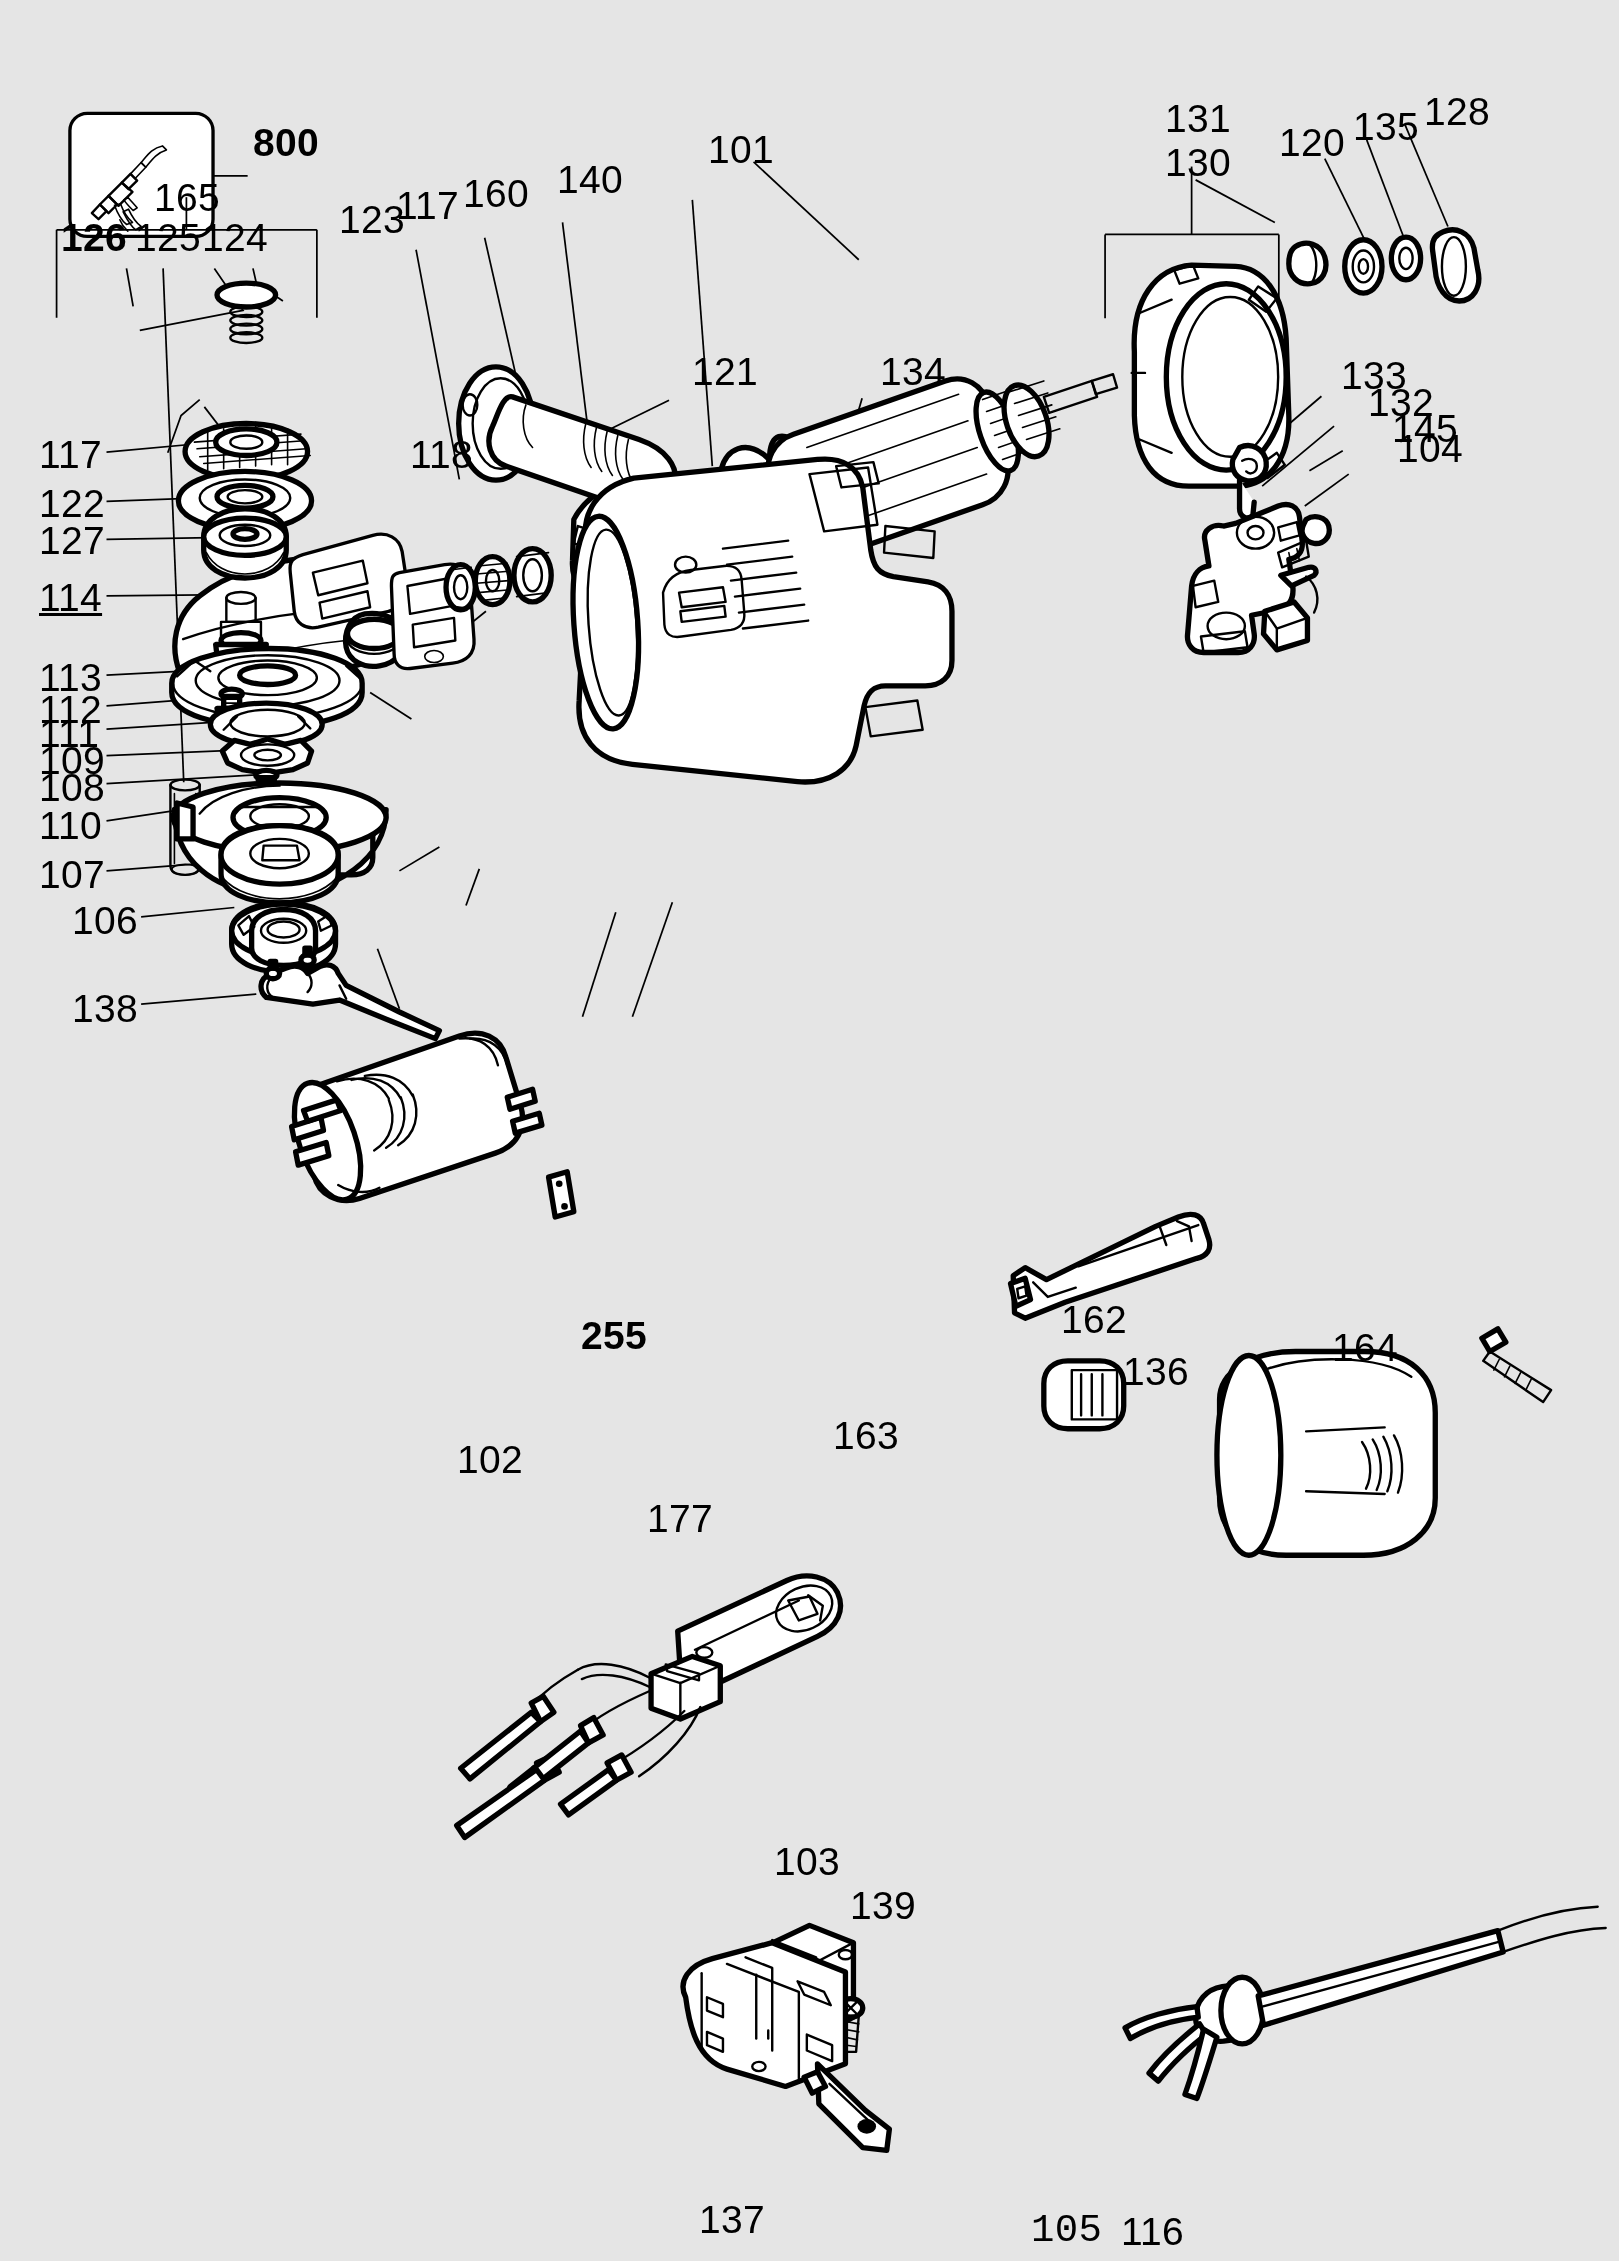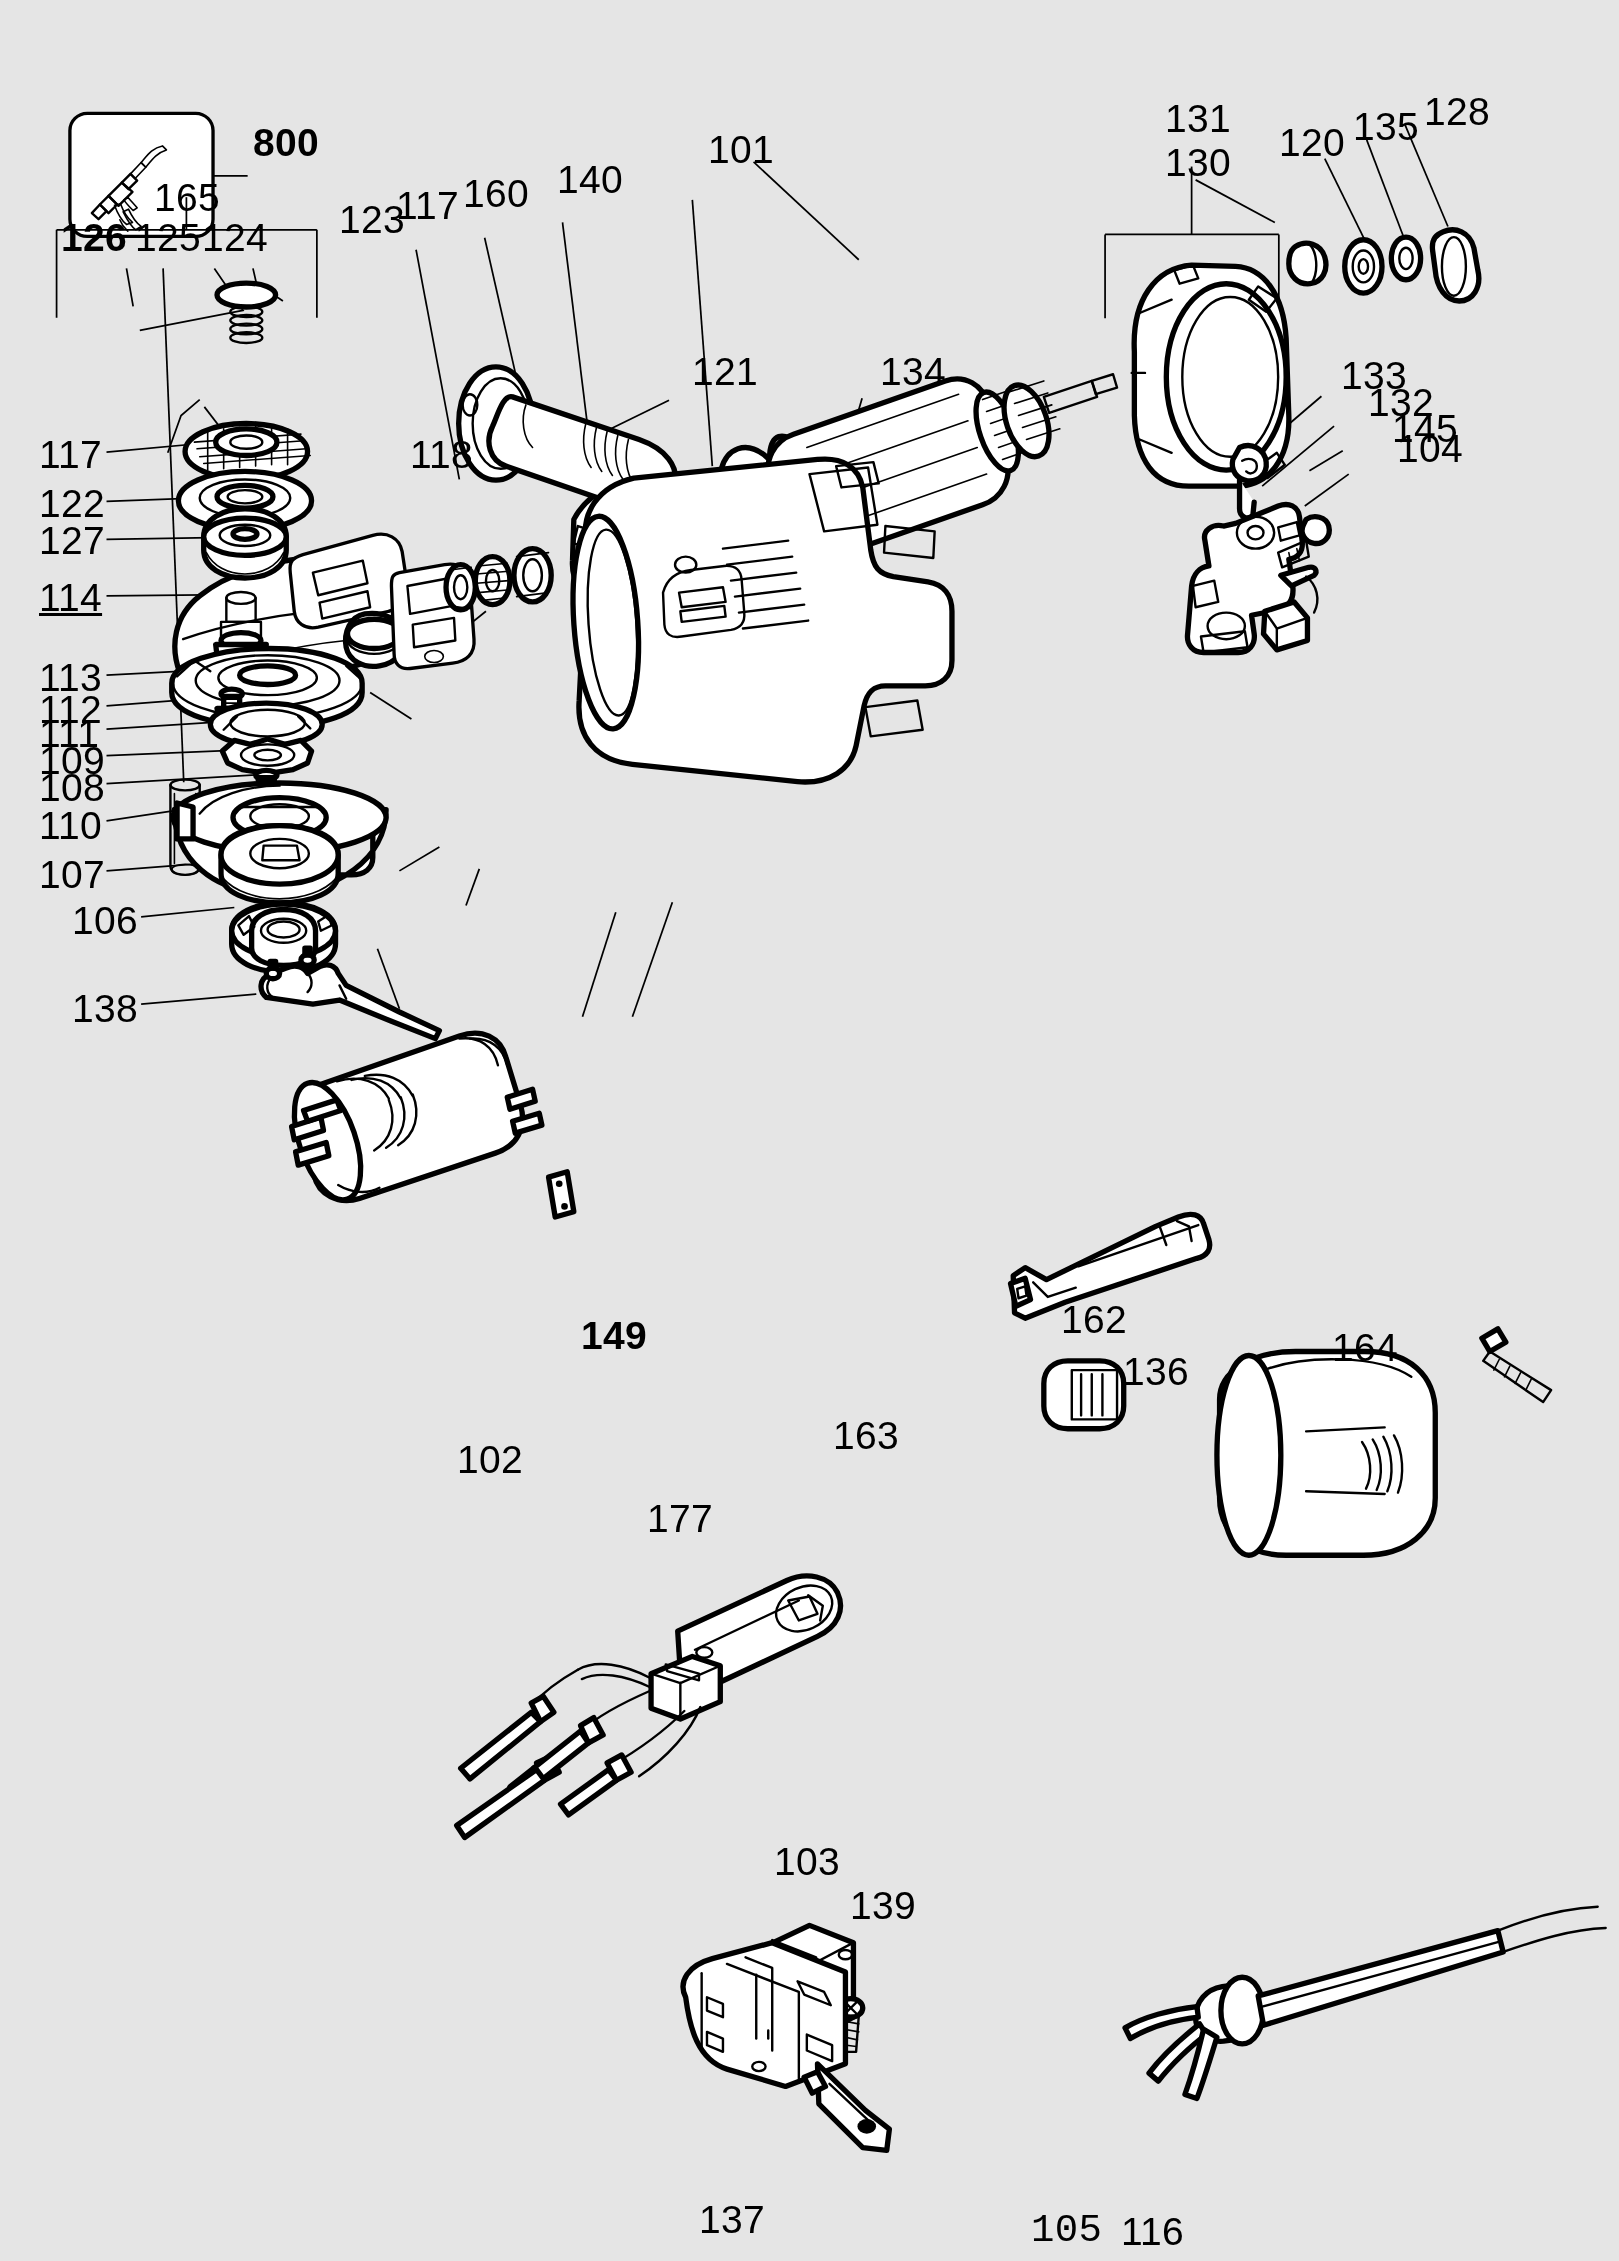--- a/index.html
+++ b/index.html
@@ -796,21 +796,21 @@
   <div class="callout" style="left:1368px; top:383px;">132</div>
   <div class="callout" style="left:1392px; top:409px;">145</div>
   <div class="callout" style="left:1397px; top:429px;">104</div>
 
   <div class="callout" style="left:39px; top:435px;">117</div>
   <div class="callout" style="left:410px; top:435px;">118</div>
   <div class="callout" style="left:39px; top:484px;">122</div>
   <div class="callout" style="left:39px; top:521px;">127</div>
   <div class="callout" style="left:1061px; top:1300px;">162</div>
   <div class="callout" style="left:39px; top:578px;text-decoration:underline;">114</div>
-  <div class="callout bold" style="left:581px; top:1316px;">149</div>
+  <div class="callout bold" style="left:581px; top:1316px;">255</div>
   <div class="callout" style="left:1332px; top:1328px;">164</div>
   <div class="callout" style="left:1123px; top:1352px;">136</div>
   <div class="callout" style="left:833px; top:1416px;">163</div>
   <div class="callout" style="left:457px; top:1440px;">102</div>
   <div class="callout" style="left:39px; top:658px;">113</div>
   <div class="callout" style="left:647px; top:1499px;">177</div>
   <div class="callout" style="left:39px; top:690px;">112</div>
   <div class="callout" style="left:39px; top:714px;">111</div>
   <div class="callout" style="left:39px; top:741px;">109</div>
   <div class="callout" style="left:39px; top:768px;">108</div>

